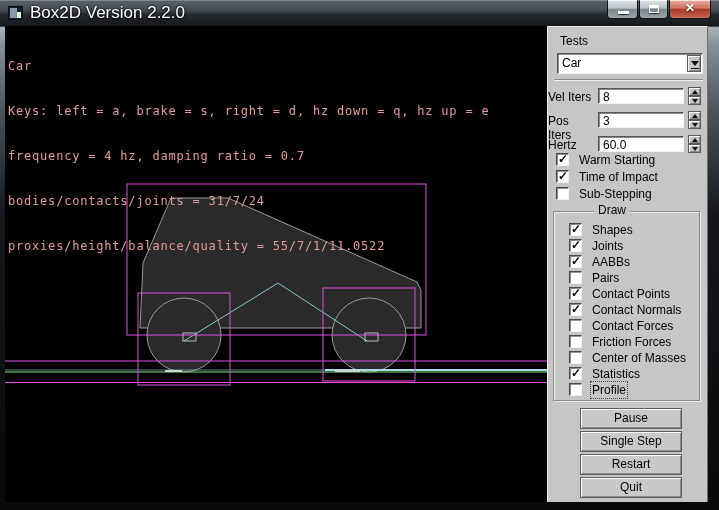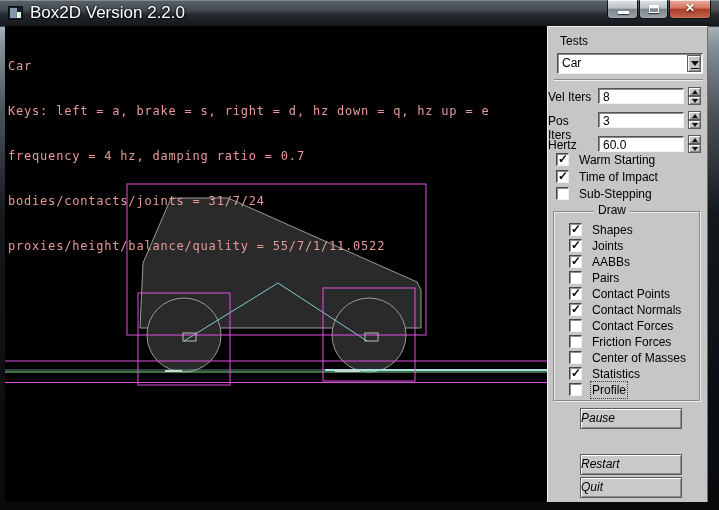--- a/index.html
+++ b/index.html
@@ -65,22 +65,22 @@
     border-top:1px solid #454545; border-left:1px solid #454545; border-bottom:1px solid #efefef; border-right:1px solid #efefef;
     box-shadow:inset 1px 1px 0 #8f8f8f; }
   .cb .mark { position:absolute; left:1px; top:-2px; font-size:12px; font-weight:bold; color:#000; }
   .cb-label { position:absolute; left:23px; top:0; white-space:nowrap; }
   .cb-label.focused { outline:1px dotted #444; outline-offset:1px; }
 
   .draw-group { position:absolute; left:5px; top:184px; width:147px; height:190px;
     border:1px solid #8a8a8a; box-shadow:inset 1px 1px 0 #ececec, 1px 1px 0 #ececec; }
   .draw-title { position:absolute; left:6px; top:176px; background:#c6c6c6; padding:0 4px;margin-left:40px; }
 
-  .glui-btn { position:absolute; left:32px; width:102px; height:21px; background:#c9c9c9; line-height:19px; font-size:12px;
-    border:1px solid #5c5c5c; box-shadow:inset 1px 1px 0 #fff, inset -1px -1px 0 #8a8a8a; cursor:default;font-style:italic; }
+  .glui-btn { position:absolute; left:32px; width:102px; height:21px; background:#c9c9c9; text-align:center; line-height:19px; font-size:12px;
+    border:1px solid #5c5c5c; box-shadow:inset 1px 1px 0 #fff, inset -1px -1px 0 #8a8a8a; cursor:default; }
 </style>
 </head>
 <body>
 
 <div class="window">
 
   <div class="titlebar">
     <div class="app-icon">
         <span class="half"></span>
         <span class="page"></span>
@@ -276,17 +276,18 @@
       <span class="cb-label">Statistics</span>
     </div>
     <div class="row" style="left:21px; top:356px;">
       <span class="cb">
           <span class="mark"></span>
         </span>
       <span class="cb-label focused">Profile</span>
     </div>
 
     <div class="glui-btn" style="top:381px;">Pause</div>
+    <div class="glui-btn" style="top:404px;">Single Step</div>
     <div class="glui-btn" style="top:450px;">Quit</div>
     <div class="glui-btn" style="top:427px;">Restart</div>
   </div>
 
 </div>
 
 </body></html>

